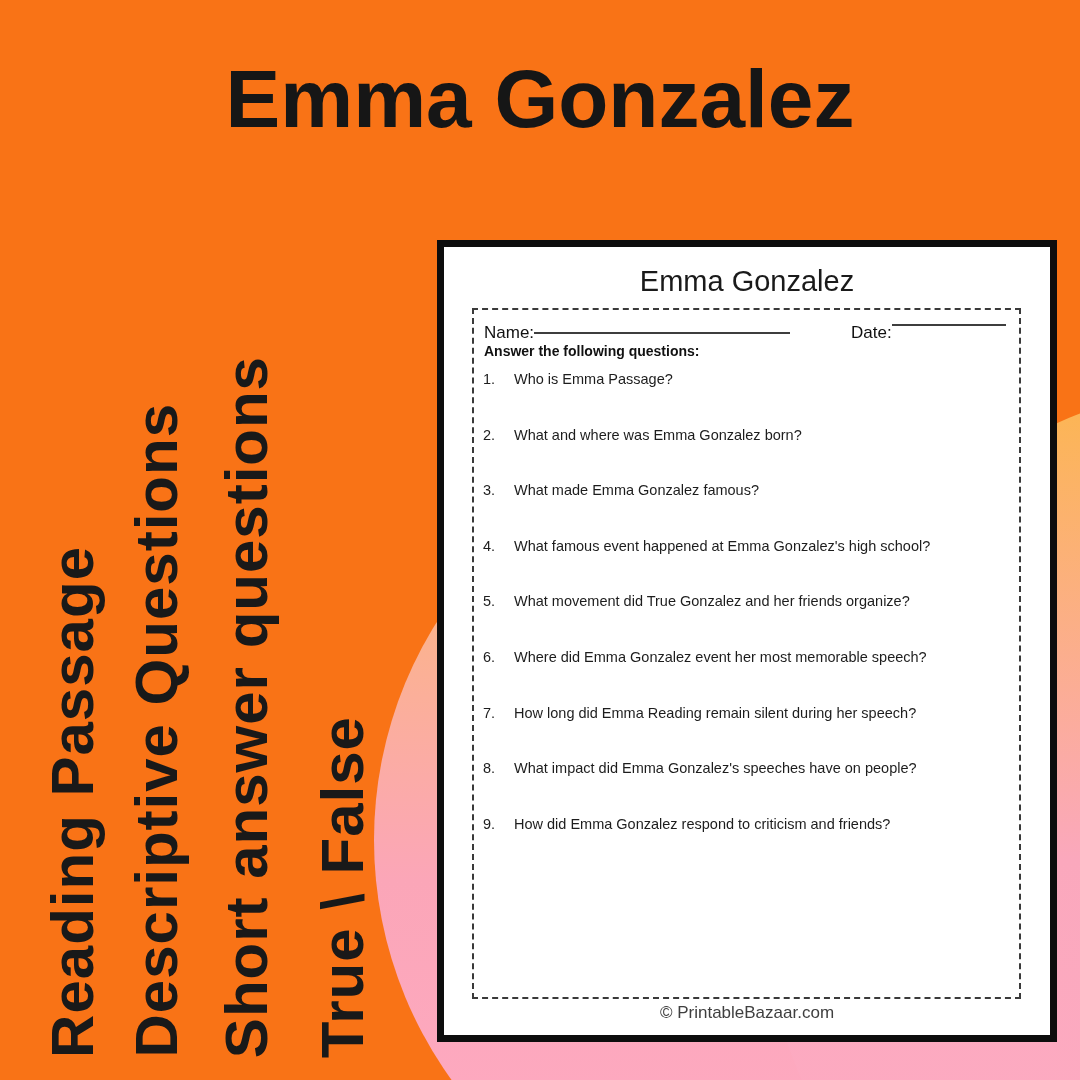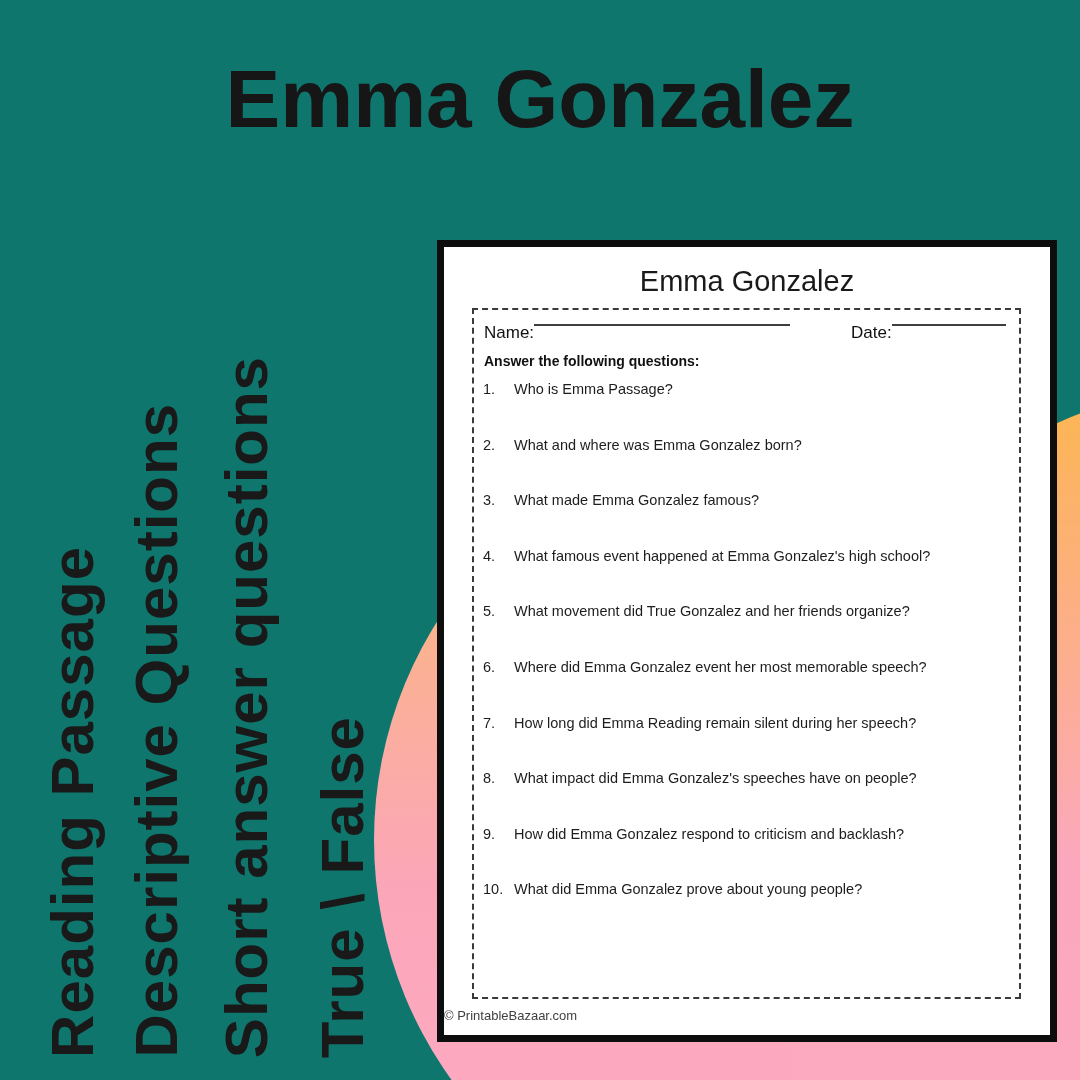--- a/index.html
+++ b/index.html
@@ -1,18 +1,18 @@
 <!DOCTYPE html>
 <html><head>
 <meta charset="utf-8">
 <style>
   html,body { margin:0; padding:0; }
   .canvas {
     position:relative; width:1080px; height:1080px; overflow:hidden;
-    background:#0f766e;
+    background:#f97316;
     font-family:"Liberation Sans", sans-serif;
   }
   
   .circle { position:absolute; border-radius:50%; z-index:0; }
   .circle-left {
     left:374px; top:430px; width:820px; height:820px;
     background:linear-gradient(180deg,#fbbc6e 0%,#fba6b8 55%,#ffabc5 100%);
   }
   .circle-right {
     left:760px; top:380px; width:1000px; height:1000px;
@@ -46,37 +46,37 @@
     font-size:29px; font-weight:normal; color:#1a1a1a;
   }
   .dashed-box {
     position:absolute; left:28px; top:61px; right:29px; bottom:36px;
     border:2px dashed #3a3a3a; box-sizing:border-box;
   }
   .field-row {
     display:flex; align-items:flex-end;
     padding:13px 13px 0 10px; font-size:17px; color:#111;
   }
-  .name-part { width:306px; display:flex; align-items:flex-start; }
+  .name-part { width:306px; display:flex; align-items:center; }
   .row-spacer { flex:1; }
   .date-part { width:155px; display:flex; }
   .fill-line { flex:1; border-bottom:2px solid #3e3e3e; margin-bottom:2px; height:1px; }
   .instruction {
-    margin-top:10px; padding-left:10px;
+    padding-left:10px;
     font-size:14px; font-weight:bold; color:#111;
   }
   .questions {
     list-style:none; margin:12px 0 0 0; padding:0 10px 0 9px;
   }
   .q-row { height:55.6px; display:flex; font-size:14.5px; color:#1d1d1d; }
   .q-num { width:31px; flex:none; }
   .q-text { flex:1; }
   .sheet-footer {
     position:absolute; left:0; right:0; bottom:12px;
-    text-align:left; font-size:13px; color:#3f3f3f;
+    text-align:center; font-size:17px; color:#3f3f3f;
   }
 </style>
 </head>
 <body>
 
 <div class="canvas">
   <div class="circle circle-left"></div>
   <div class="circle circle-right"></div>
 
   <h1 class="main-title">Emma Gonzalez</h1>
@@ -134,24 +134,20 @@
           <li class="q-row">
             <span class="q-num">7.</span>
             <span class="q-text">How long did Emma Reading remain silent during her speech?</span>
           </li>
           <li class="q-row">
             <span class="q-num">8.</span>
             <span class="q-text">What impact did Emma Gonzalez's speeches have on people?</span>
           </li>
           <li class="q-row">
             <span class="q-num">9.</span>
-            <span class="q-text">How did Emma Gonzalez respond to criticism and backlash?</span>
-          </li>
-          <li class="q-row">
-            <span class="q-num">10.</span>
-            <span class="q-text">What did Emma Gonzalez prove about young people?</span>
+            <span class="q-text">How did Emma Gonzalez respond to criticism and friends?</span>
           </li>
         </ol>
     </div>
 
     <div class="sheet-footer">© PrintableBazaar.com</div>
   </div>
 </div>
 
 </body></html>

